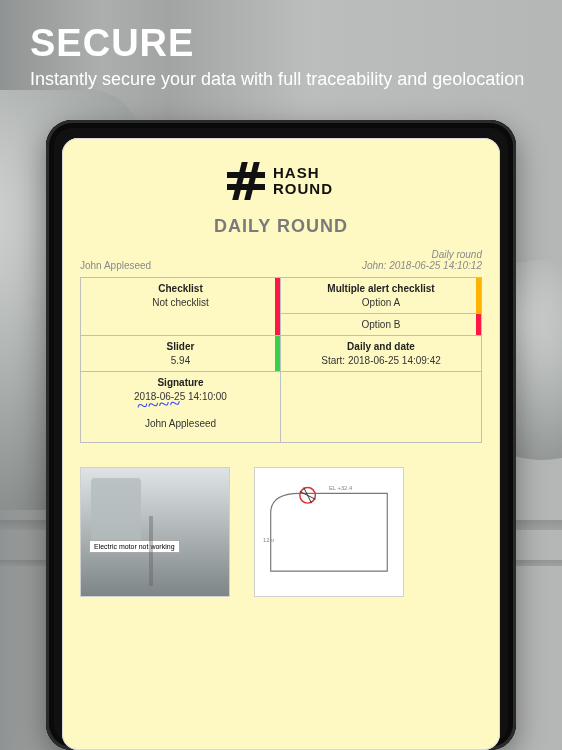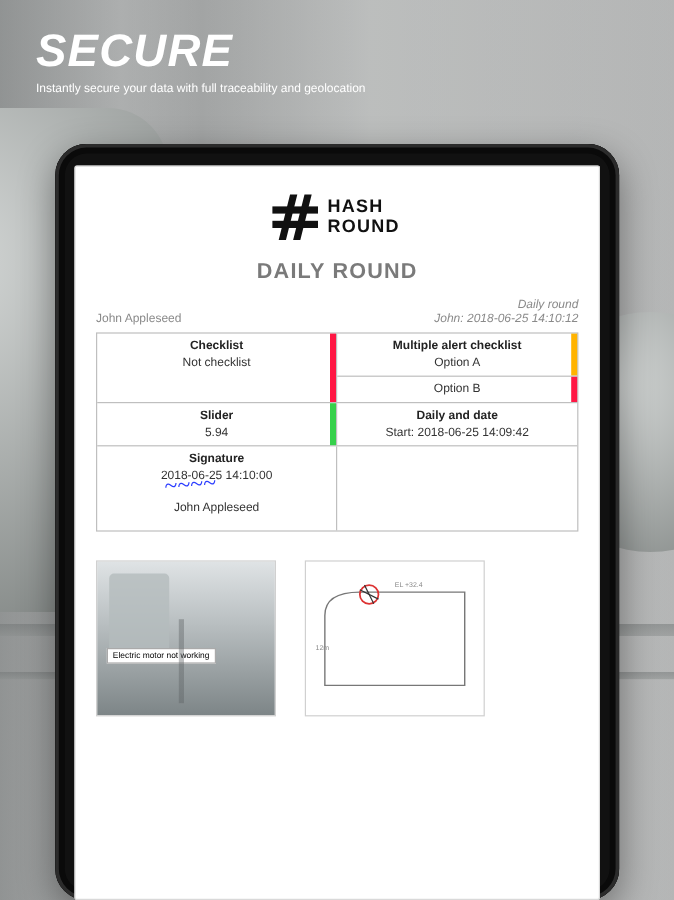--- a/index.html
+++ b/index.html
@@ -7,33 +7,33 @@
     width: 562px; height: 750px;
     font-family: -apple-system, Helvetica, Arial, sans-serif;
     background: linear-gradient(rgba(120,120,120,.35), rgba(120,120,120,.35)),
       linear-gradient(90deg,#9ea2a2 0%,#c9cccc 18%,#b9bcbc 30%,#e0e3e2 55%,#d5d7d7 100%);
     position: relative; overflow: hidden;
   }
   
   .bg-tank { position:absolute; border-radius:50%; background:radial-gradient(circle at 30% 30%,#d8dbda,#7d8280); }
   .bg-rail { position:absolute; background:linear-gradient(#707474,#8a8e8d); opacity:.5; }
   .hero { position:absolute; top:22px; left:30px; right:20px; color:#fff; }
-  .hero h1 { font-size:38px; font-weight:600; letter-spacing:1px;font-style:italic; }
-  .hero p { font-size:10px; margin-top:4px; font-weight:300; }
+  .hero h1 { font-size:38px; font-weight:600; letter-spacing:1px; }
+  .hero p { font-size:18px; margin-top:4px; font-weight:300; }
   
   .tablet {
     position:absolute; left:46px; top:120px;
     width:470px; height:630px;
     background:#111; border-radius:26px;
     box-shadow: 0 10px 30px rgba(0,0,0,.4), inset 0 0 0 3px #2b2b2b, inset 0 0 0 8px #0a0a0a;
     padding:18px 16px 0 16px;
   }
   .screen {
     width:100%; height:100%;
-    background:#ffffff; border-radius:2px;
+    background:#fef9c3; border-radius:16px;
     padding:20px 18px; overflow:hidden;
     box-shadow: inset 0 0 0 1px #d9d9d9;
   }
   .logo { display:flex; align-items:center; justify-content:center; gap:10px; margin-top:6px; }
   .hash-mark { display:grid; grid-template-columns:1fr 1fr; grid-template-rows:1fr 1fr; gap:4px; width:34px; height:34px; transform:rotate(0deg); position:relative;}
   .hash-mark::before,.hash-mark::after{content:'';position:absolute;background:#111;}
   .hash-mark::before{left:8px;top:-2px;width:6px;height:38px;transform:skewX(-14deg);}
   .hash-mark::after{left:20px;top:-2px;width:6px;height:38px;transform:skewX(-14deg);}
   .hash-h{position:absolute;left:-2px;width:38px;height:6px;background:#111;}
   .hash-h.a{top:8px;} .hash-h.b{top:20px;}

